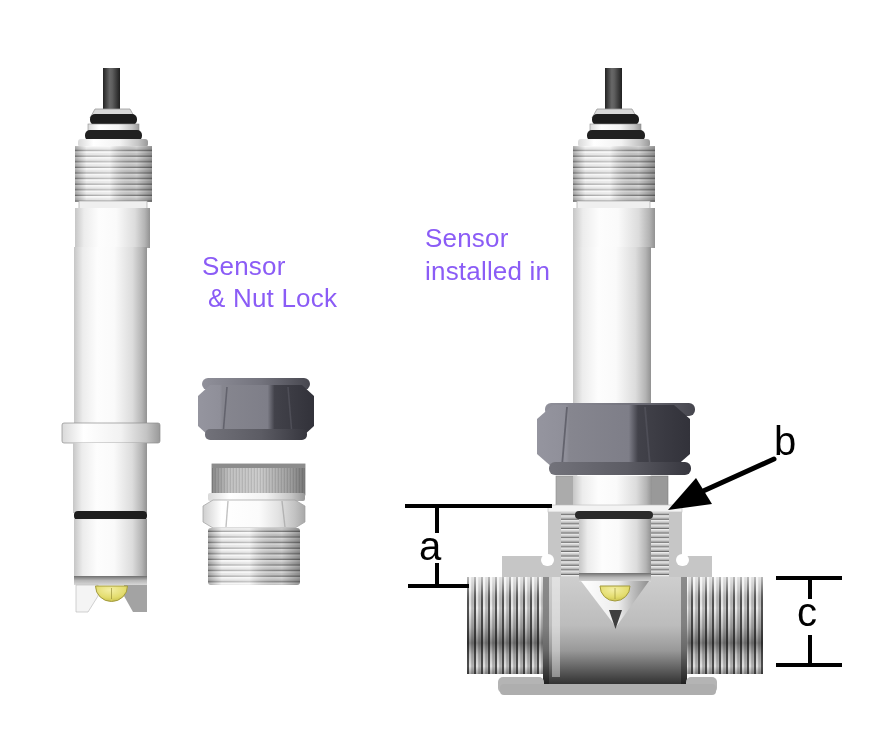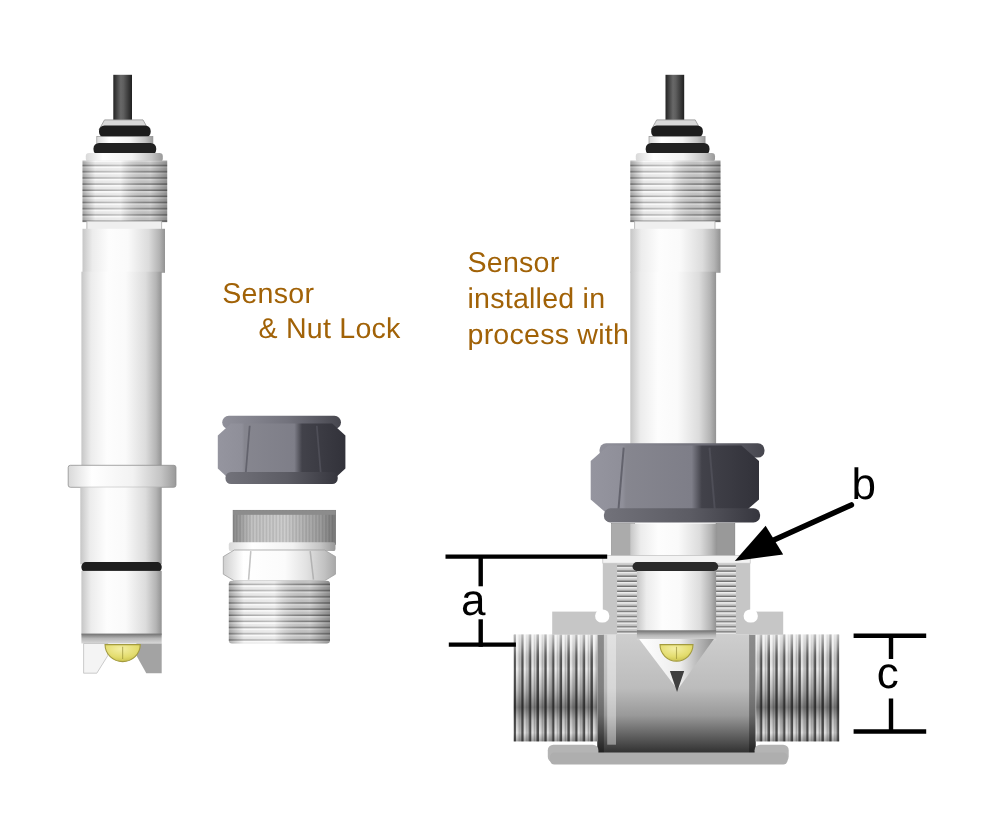--- a/index.html
+++ b/index.html
@@ -2,24 +2,24 @@
 <html><head>
 <meta charset="utf-8">
 <style>
   html,body { margin:0; padding:0; background:#ffffff; }
   .canvas {
     position:relative; width:896px; height:751px; background:#ffffff;
     overflow:hidden; font-family:"Liberation Sans", sans-serif;
   }
   .canvas svg { position:absolute; left:0; top:0; }
   .fig-label {
-    position:absolute; color:#a16207; font-size:26px; line-height:32px;
+    position:absolute; color:#8b5cf6; font-size:26px; line-height:32px;
     letter-spacing:0.2px; white-space:nowrap;
   }
-  .fig-label .line2-indent { padding-left:6px;margin-left:27px; }
+  .fig-label .line2-indent { padding-left:6px; }
   .right-label { line-height:33px; }
   .dim-label {
     position:absolute; color:#000000; font-size:40px; line-height:40px;
     white-space:nowrap;
   }
   .dim-a { left:419px; top:526px; }
   .dim-b { left:774px; top:421px; }
   .dim-c { left:797px; top:592px; }
   .left-label-pos  { left:202px; top:250px; }
   .right-label-pos { left:425px; top:222px; }
@@ -286,20 +286,19 @@
 </svg>
 
   <div class="fig-label left-label-pos">
     <div>Sensor</div>
     <div class="line2-indent">&amp; Nut Lock</div>
   </div>
 
   <div class="fig-label right-label right-label-pos">
     <div>Sensor</div>
     <div>installed in</div>
-    <div>process with</div>
   </div>
 
   <div class="dim-label dim-a">a</div>
   <div class="dim-label dim-b">b</div>
   <div class="dim-label dim-c">c</div>
 
 </div>
 
 </body></html>

